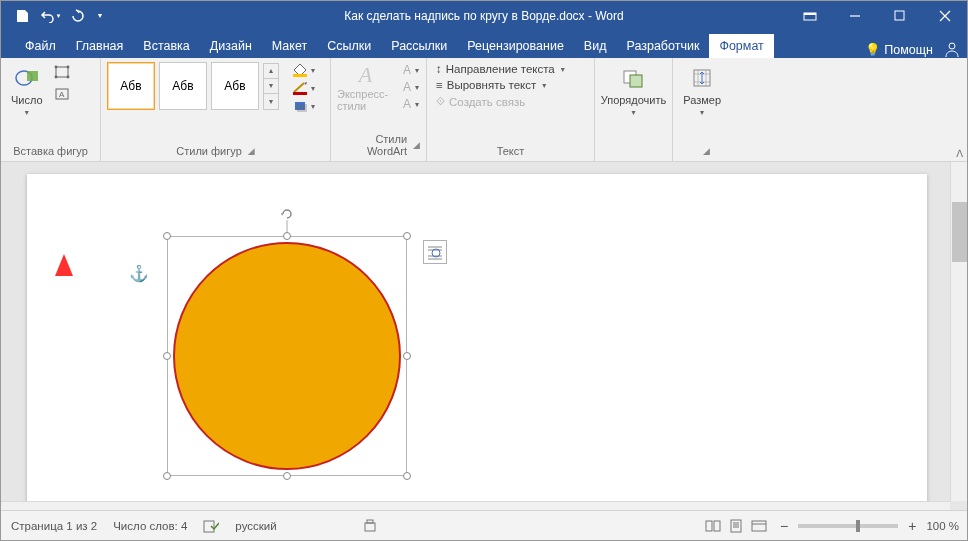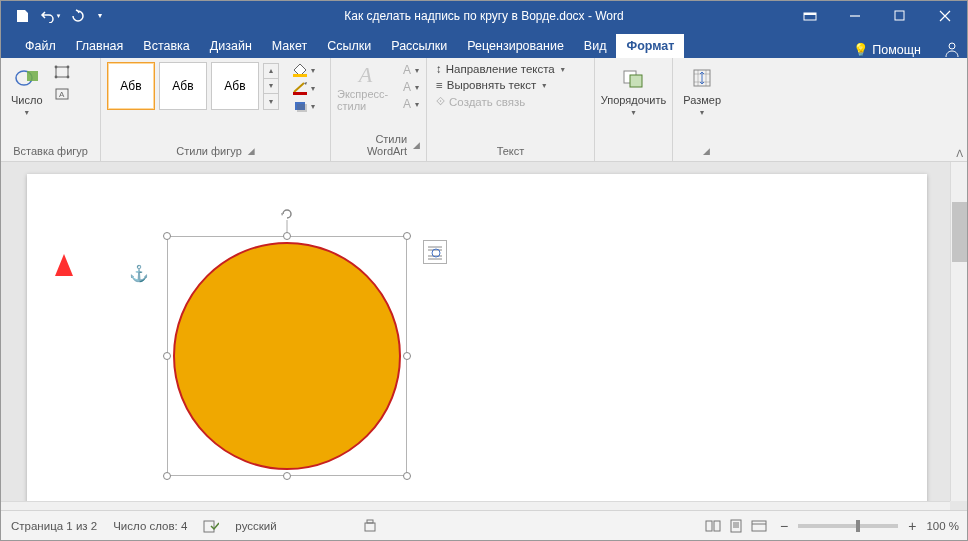--- a/index.html
+++ b/index.html
@@ -6,22 +6,22 @@
 body { width: 968px; height: 541px; background: #fff; overflow: hidden; position: relative; border: 1px solid #999; }
 .titlebar { height: 29px; background: #2b579a; color: #fff; display: flex; align-items: center; font-size: 12px; position: relative; }
 .qat { display: flex; align-items: center; gap: 2px; padding-left: 8px; }
 .qat-btn { width: 26px; height: 24px; display: flex; align-items: center; justify-content: center; color: #fff; cursor: pointer; }
 .title-text { position: absolute; left: 50%; transform: translateX(-50%); color: #fff; }
 .win-btns { position: absolute; right: 0; display: flex; height: 29px; }
 .win-btn { width: 45px; display: flex; align-items: center; justify-content: center; color: #fff; cursor: pointer; }
 .ribbon-tabs { height: 28px; background: #2b579a; display: flex; align-items: flex-end; padding-left: 14px; font-size: 12.5px; position: relative; }
 .tab { padding: 5px 10px; color: #fff; cursor: pointer; }
 .tab.file { background: transparent; }
-.tab.active { background: #fff; color: #2b579a; font-weight: bold; }
-.help-area { position: absolute; right: 6px; display: flex; align-items: center; gap: 22px; color: #fff; font-size: 12.5px; }
+.tab.active { background: #fff; color: #2b579a; }
+.help-area { position: absolute; right: 6px; display: flex; align-items: center; gap: 10px; color: #fff; font-size: 12.5px; }
 .ribbon-body { height: 104px; background: #f1f1f1; border-bottom: 1px solid #d4d4d4; display: flex; position: relative; }
 .group { display: flex; flex-direction: column; justify-content: space-between; border-right: 1px solid #d4d4d4; padding: 4px 6px 2px 6px; }
 .group-content { display: flex; align-items: flex-start; gap: 4px; flex: 1; }
 .group-label { text-align: right; font-size: 11px; color: #666; padding-bottom: 2px; display: flex; justify-content: center; align-items: center; gap: 6px; }
 .dlgbox { color: #888; font-size: 9px; cursor: pointer; }
 .big-btn { display: flex; flex-direction: column; align-items: center; gap: 2px; font-size: 11px; color: #444; cursor: pointer; padding: 2px 4px; }
 .icon-box { width: 28px; height: 28px; display: flex; align-items: center; justify-content: center; }
 .shapes-icons { display: flex; flex-direction: column; gap: 2px; }
 .mini { width: 22px; height: 20px; display: flex; align-items: center; justify-content: center; cursor: pointer; }
 .style-gallery { display: flex; gap: 4px; align-items: center; }
@@ -117,20 +117,21 @@
 <div class="ribbon-tabs">
   <div class="tab file">Файл</div>
   <div class="tab">Главная</div>
   <div class="tab">Вставка</div>
   <div class="tab">Дизайн</div>
   <div class="tab">Макет</div>
   <div class="tab">Ссылки</div>
   <div class="tab">Рассылки</div>
   <div class="tab">Рецензирование</div>
   <div class="tab">Вид</div>
+  <div class="tab">Разработчик</div>
   <div class="tab active">Формат</div>
   <div class="help-area">
     <span style="cursor:pointer">💡 <span>Помощн</span></span>
     <span style="cursor:pointer">
         <svg width="18" height="18">
           <circle cx="9" cy="6" r="3" fill="none" stroke="#fff"></circle>
           <path d="M3 17c0-4 3-6 6-6s6 2 6 6" fill="none" stroke="#fff"></path>
         </svg>
       </span>
   </div>

